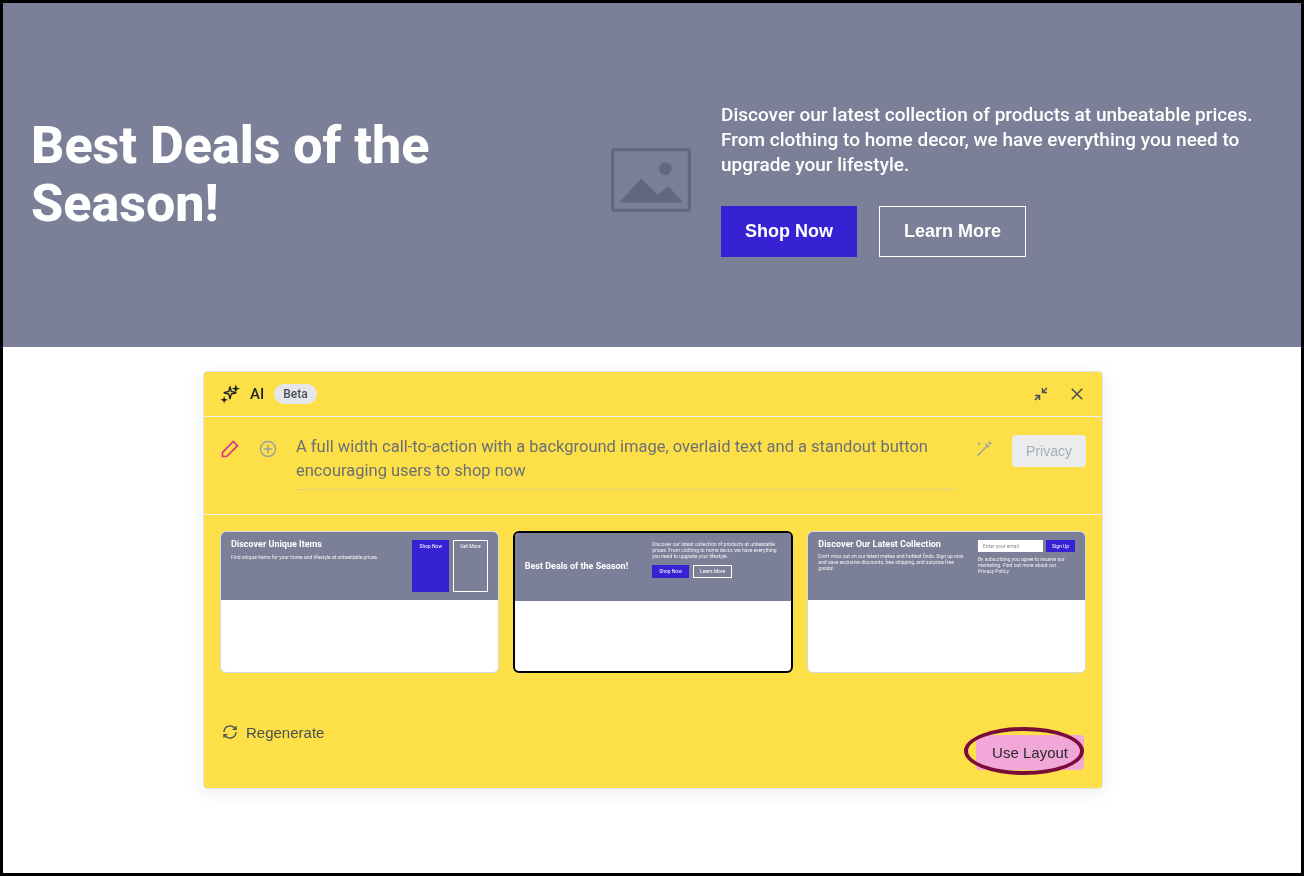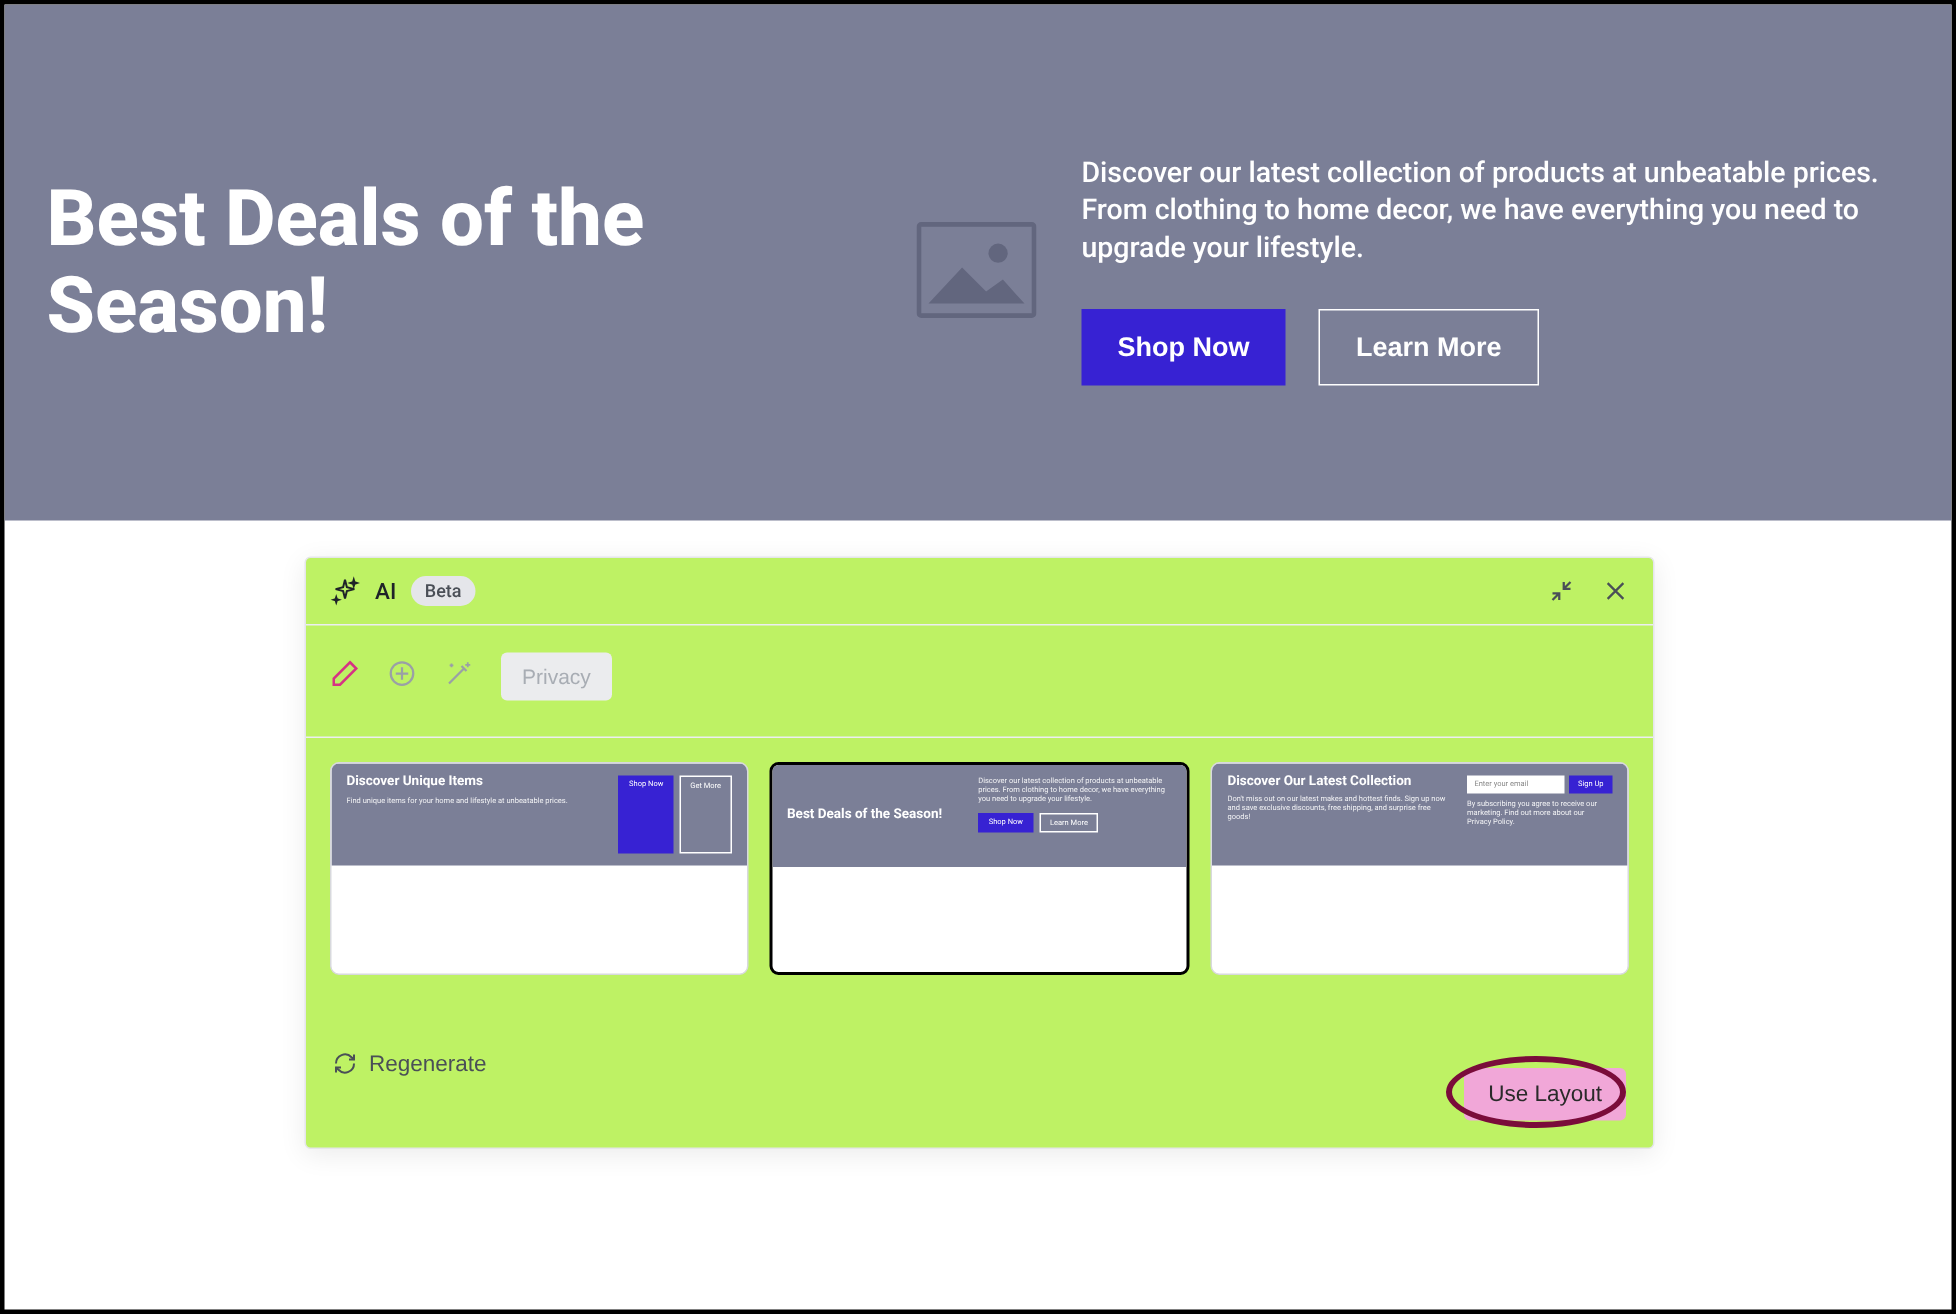--- a/index.html
+++ b/index.html
@@ -68,21 +68,21 @@
     padding: 14px 24px;
     cursor: pointer;
   }
 
   
   .ai-panel {
     position: absolute;
     top: 368px;
     left: 200px;
     width: 900px;
-    background: #bef264;
+    background: #fde047;
     border: 1px solid #e5e6ea;
     border-radius: 4px;
     box-shadow: 0 4px 18px rgba(0,0,0,0.08);
   }
   .ai-header {
     display:flex; align-items:center;
     padding: 12px 16px;
     border-bottom: 1px solid #eceef2;
   }
   .ai-header-left { display:flex; align-items:center; gap:10px; flex:1; }
@@ -247,20 +247,21 @@
       <svg viewBox="0 0 24 24" fill="none" stroke="currentColor" stroke-width="2">
         <path d="M16 3 L21 8 L8 21 H3 V16 Z"></path>
       </svg>
     </span>
     <span class="plus-circle-icon">
       <svg viewBox="0 0 24 24" fill="none" stroke="currentColor" stroke-width="1.8">
         <circle cx="12" cy="12" r="9"></circle>
           <path d="M12 7 v10 M7 12 h10"></path>
       </svg>
     </span>
+    <div class="prompt-text">A full width call-to-action with a background image, overlaid text and a standout button encouraging users to shop now</div>
     <span class="wand-icon">
       <svg viewBox="0 0 24 24" fill="none" stroke="currentColor" stroke-width="1.8">
         <path d="M4 20 L16 8 M14 6 L18 10"></path>
         <path d="M19 3 v4 M17 5 h4" stroke-width="1.4"></path>
         <path d="M6 4 v3 M4.5 5.5 h3" stroke-width="1.4"></path>
       </svg>
     </span>
     <button class="gen-btn">Privacy</button>
   </div>
 

